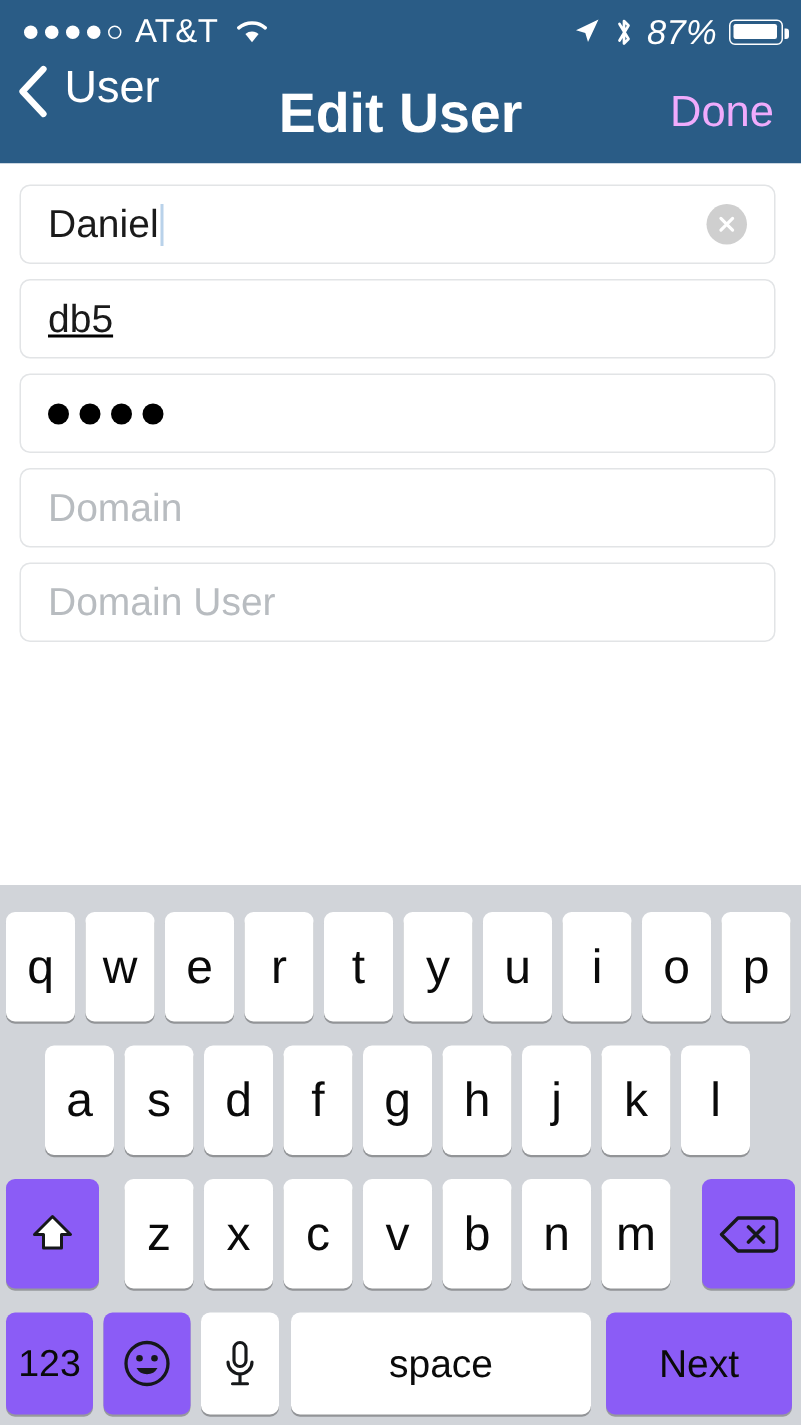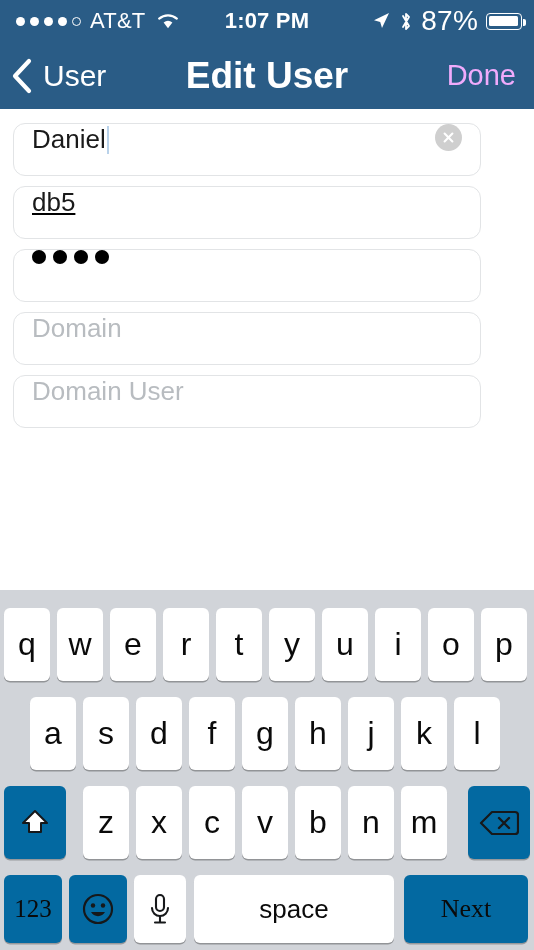--- a/index.html
+++ b/index.html
@@ -23,61 +23,61 @@
   .dot{ width:9px; height:9px; border-radius:50%; background:#fff; }
   .dot.hollow{ background:transparent; border:1.6px solid #fff; width:9px; height:9px; }
   .carrier{ font-size:22px; margin-left:2px; }
   .wifi{ margin-left:4px; display:block; }
 
   .sb-center{
     position:absolute; left:0; width:534px; text-align:center;
     font-size:22px; font-weight:bold;
   }
   .sb-right{ position:absolute; right:12px; display:flex; align-items:center; gap:8px; }
-  .batt-pct{ font-size:28px; }
+  .batt-pct{ font-size:23px;font-style:italic; }
   .batt{
     width:36px; height:17px; border:1.8px solid #fff; border-radius:4px;
     position:relative; display:flex; align-items:center;
   }
   .batt::after{
     content:""; position:absolute; right:-5px; top:5px;
     width:3px; height:7px; background:#fff; border-radius:0 2px 2px 0;
   }
   .batt-fill{ height:10px; background:#fff; margin:0 1.5px; border-radius:1.5px; width:87%; }
 
   
   .navbar{
     position:absolute; top:42px; left:0; width:534px; height:67px;
     background:#2a5c86; color:#fff;
   }
   .nav-back{
     position:absolute; left:10px; top:0; height:67px;
-    display:flex; align-items:center; gap:9px; cursor:pointer;
+    display:flex; gap:9px; cursor:pointer;
   }
   .nav-back-label{ font-size:30px; color:#fff; }
   .nav-title{
     position:absolute; left:0; top:0; width:534px; height:67px;
     display:flex; align-items:center; justify-content:center;
     font-size:37px; font-weight:bold; color:#fff;
   }
   .nav-done{
     position:absolute; right:18px; top:0; height:67px;
     display:flex; align-items:center;
     font-size:29px; color:#f0abfc; cursor:default;
   }
 
   
   .content{
     position:absolute; top:109px; left:0; width:534px; height:481px;
     background:#ffffff;
   }
   .field{
-    position:absolute; left:13px; width:468px; height:53px;
-    background:#fff; border:1px solid #e2e4e6; border-radius:12px;
-    display:flex; align-items:flex-start;
+    position:absolute; left:13px; width:504px; height:53px;
+    background:#fff; border:1px solid #e2e4e6; border-radius:7px;
+    display:flex; align-items:center;
   }
   .field-text{
     margin-left:18px; font-size:26px; color:#1a1a1a;
     display:flex; align-items:center;
   }
   .field-text.placeholder{ color:#b8bcc0; }
   .caret{
     display:inline-block; width:2px; height:28px;
     background:#b9d2ea; margin-left:1px;
   }
@@ -95,21 +95,21 @@
     background:#d1d4d9;
   }
   .krow{ position:absolute; left:0; width:534px; display:flex; }
   .key{
     background:#fff; border-radius:6px;
     box-shadow:0 1.5px 0 rgba(0,0,0,0.30);
     display:flex; align-items:center; justify-content:center;
     font-size:32px; color:#0a0a0a; cursor:pointer;
     user-select:none;
   }
-  .key.gray{ background:#0369a1; box-shadow:0 1.5px 0 rgba(0,0,0,0.28);font-family:Liberation Serif, serif; }
+  .key.gray{ background:#8b5cf6; box-shadow:0 1.5px 0 rgba(0,0,0,0.28); }
   .key.small{ font-size:25px; }
   .key.label{ font-size:26px; }
 
   #row1{ top:18px; }
   #row2{ top:107px; }
   #row3{ top:196px; }
   #row4{ top:285px; }
 
   .svgico{ display:block; }
 </style>
@@ -129,21 +129,20 @@
       </div>
       <span class="carrier">AT&amp;T</span>
       <span class="wifi">
         <svg class="svgico" width="24" height="18" viewBox="0 0 24 18">
           <path d="M12 16.2 L7.6 10.6 A7 7 0 0 1 16.4 10.6 Z" fill="#fff"></path>
           <path d="M3.2 6.6 A13.4 13.4 0 0 1 20.8 6.6" stroke="#fff" stroke-width="2.3" fill="none" stroke-linecap="round"></path>
         </svg>
       </span>
     </div>
 
-    <div class="sb-center">1:07 PM</div>
 
     <div class="sb-right">
       <span>
         <svg class="svgico" width="20" height="20" viewBox="0 0 20 20">
           <path d="M18 2 L3 9.2 L9.2 11 L11 17 Z" fill="#fff"></path>
         </svg>
       </span>
       <span>
         <svg class="svgico" width="14" height="21" viewBox="0 0 14 21">
           <path d="M4 5 L10 15 L7 18 L7 3 L10 6 L4 16" stroke="#fff" stroke-width="1.8" fill="none" stroke-linejoin="round" stroke-linecap="round"></path>

